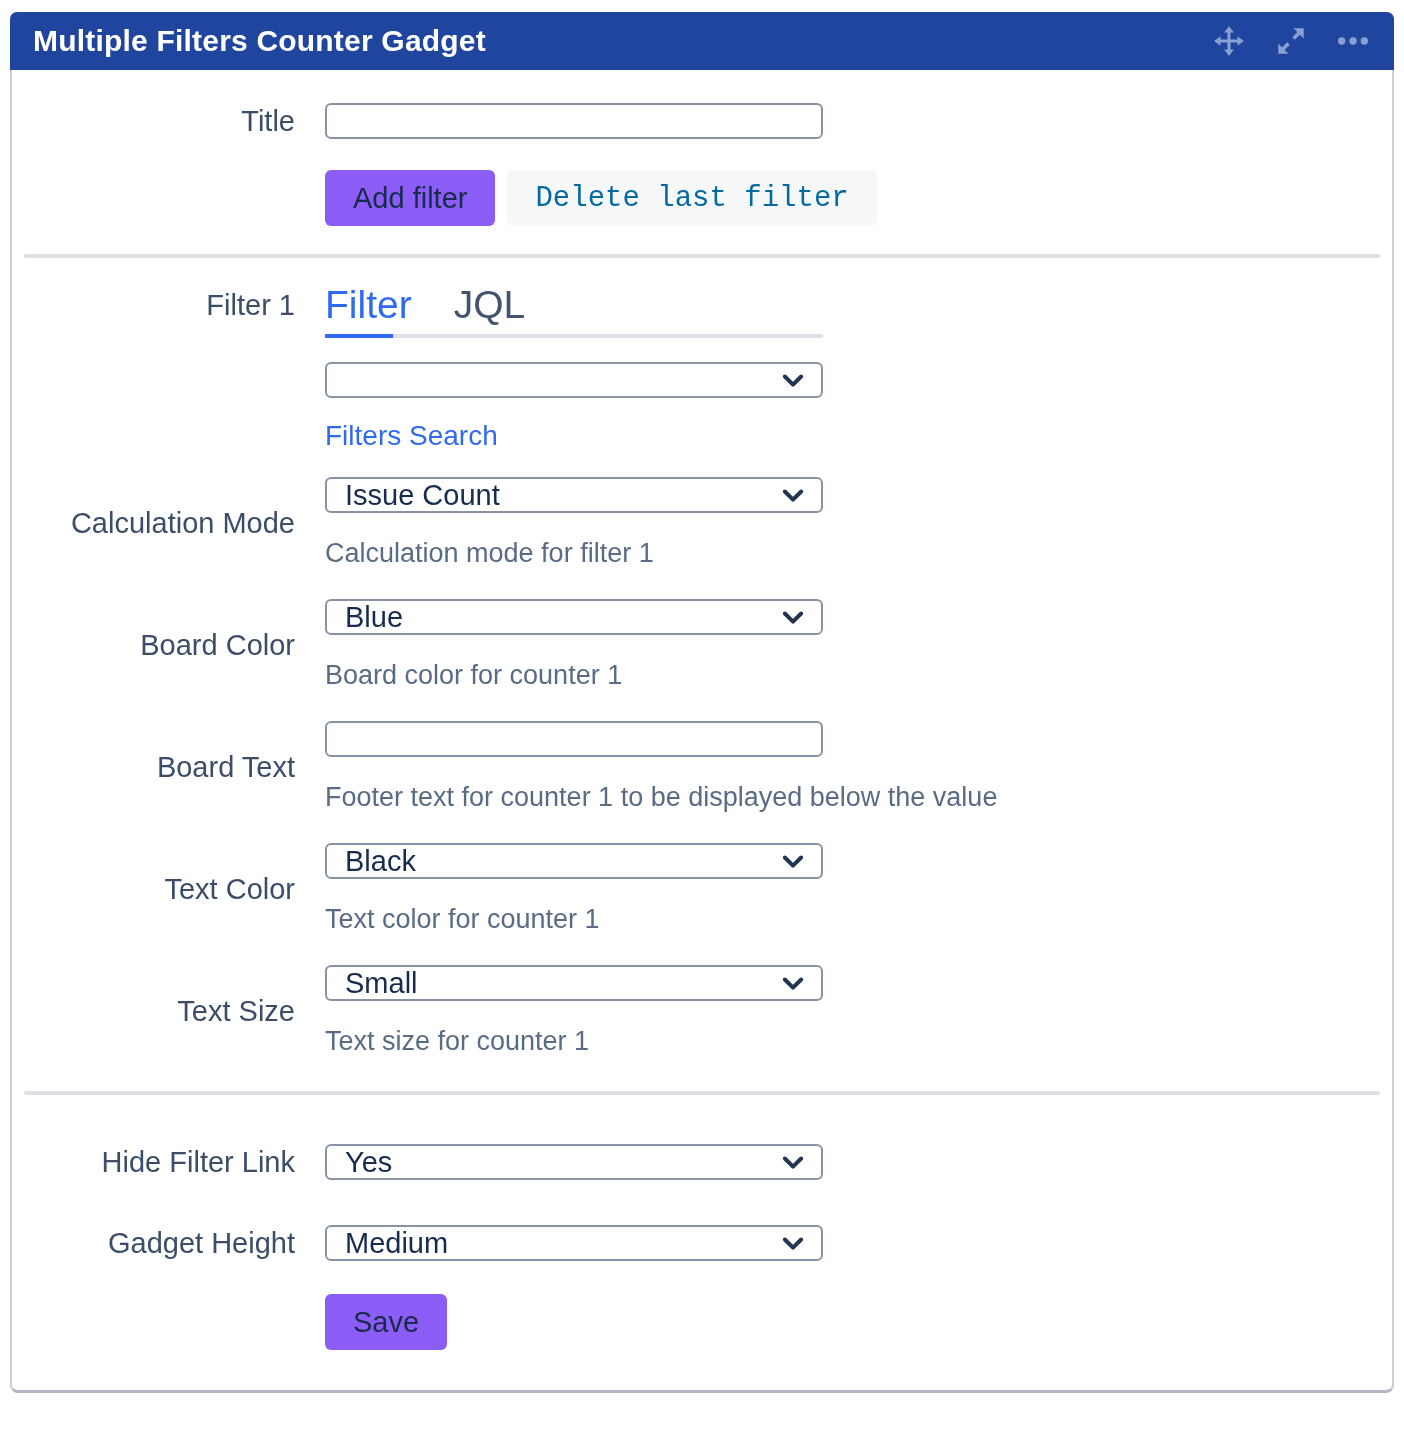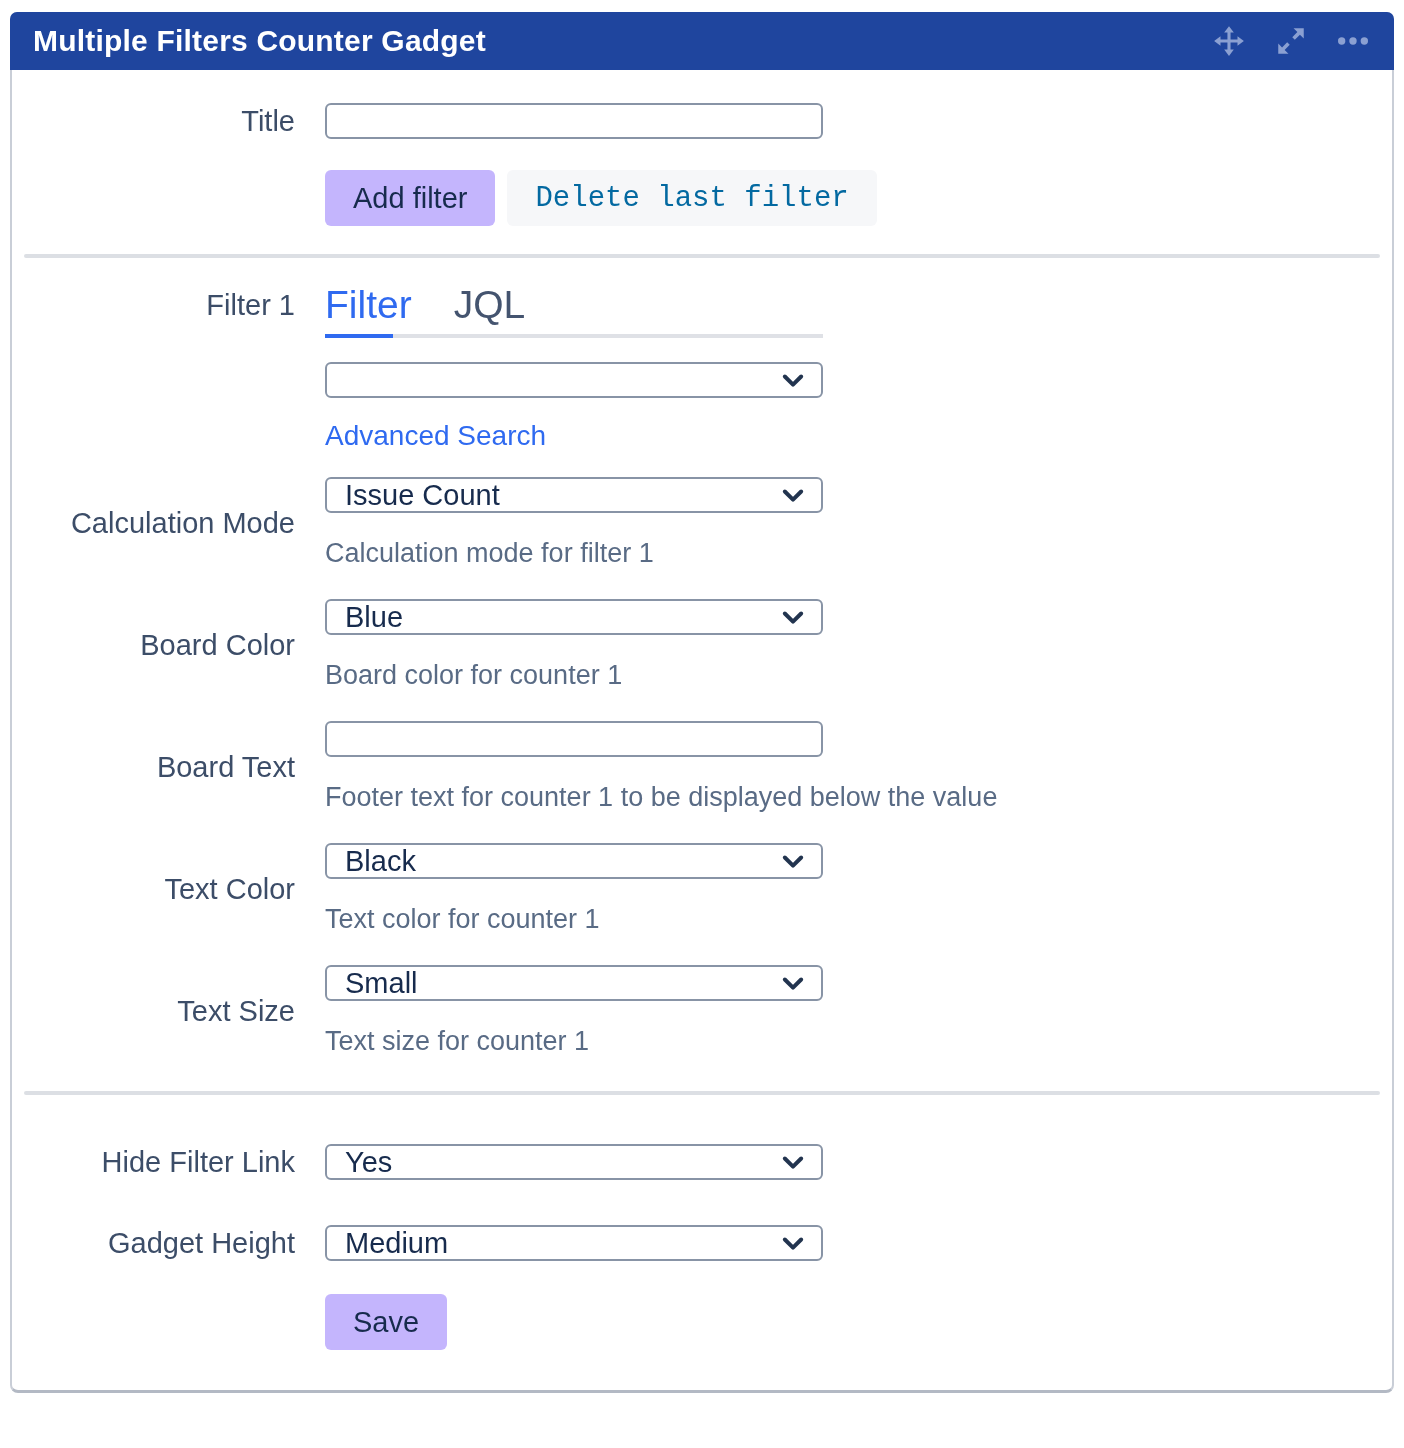--- a/index.html
+++ b/index.html
@@ -84,21 +84,21 @@
     color: #596b85;
     margin-top: 24px;
     line-height: 32px;
   }
   .btn {
     display: inline-block;
     height: 56px;
     padding: 0 28px;
     border: none;
     border-radius: 6px;
-    background: #c4b5fd;
+    background: #8b5cf6;
     color: #172b4d;
     font-family: "Liberation Sans", sans-serif;
     font-size: 29px;
     font-weight: 500;
     cursor: pointer;
   }
   .btn.disabled {
     background: #f6f7f9;
     color: #0369a1;
     cursor: default;
@@ -205,21 +205,21 @@
           <div class="active-seg"></div>
         </div>
         <div class="ctrl-wrap mt-select">
           <select class="select">
             <option></option>
           </select>
           <svg class="chevron" viewBox="0 0 24 24" fill="none" stroke="currentColor" stroke-width="3.4" stroke-linecap="round" stroke-linejoin="round">
               <path d="M5 9l7 7 7-7"></path>
             </svg>
         </div>
-        <a class="adv-link">Advanced Search</a>
+        <a class="adv-link">Filters Search</a>
       </div>
     </div>
 
     <div class="row mb-group">
       <div class="label">Calculation Mode</div>
       <div class="field-col">
         <div class="ctrl-wrap">
           <select class="select">
             <option>Issue Count</option>
           </select>

